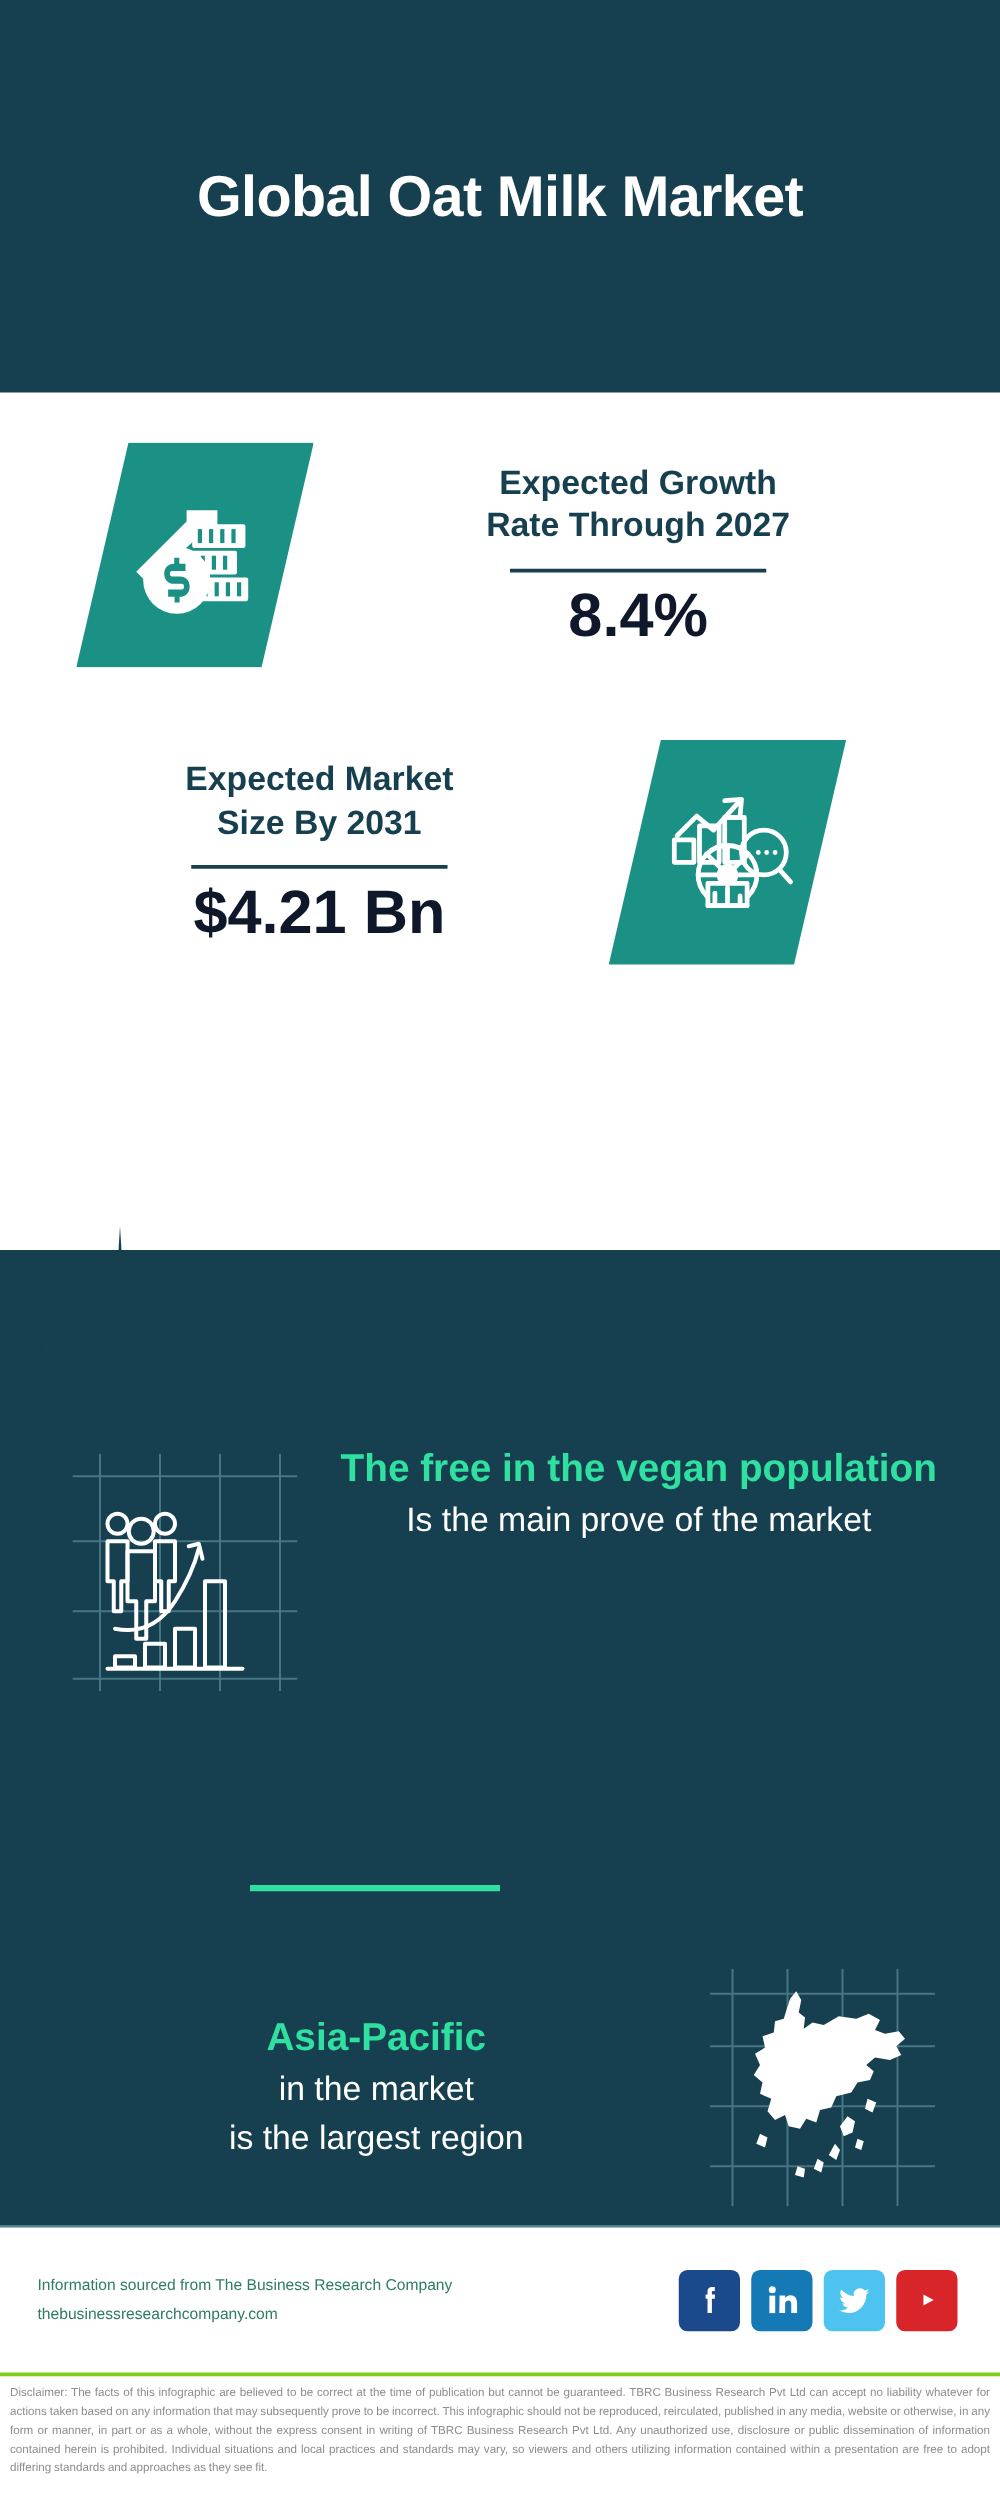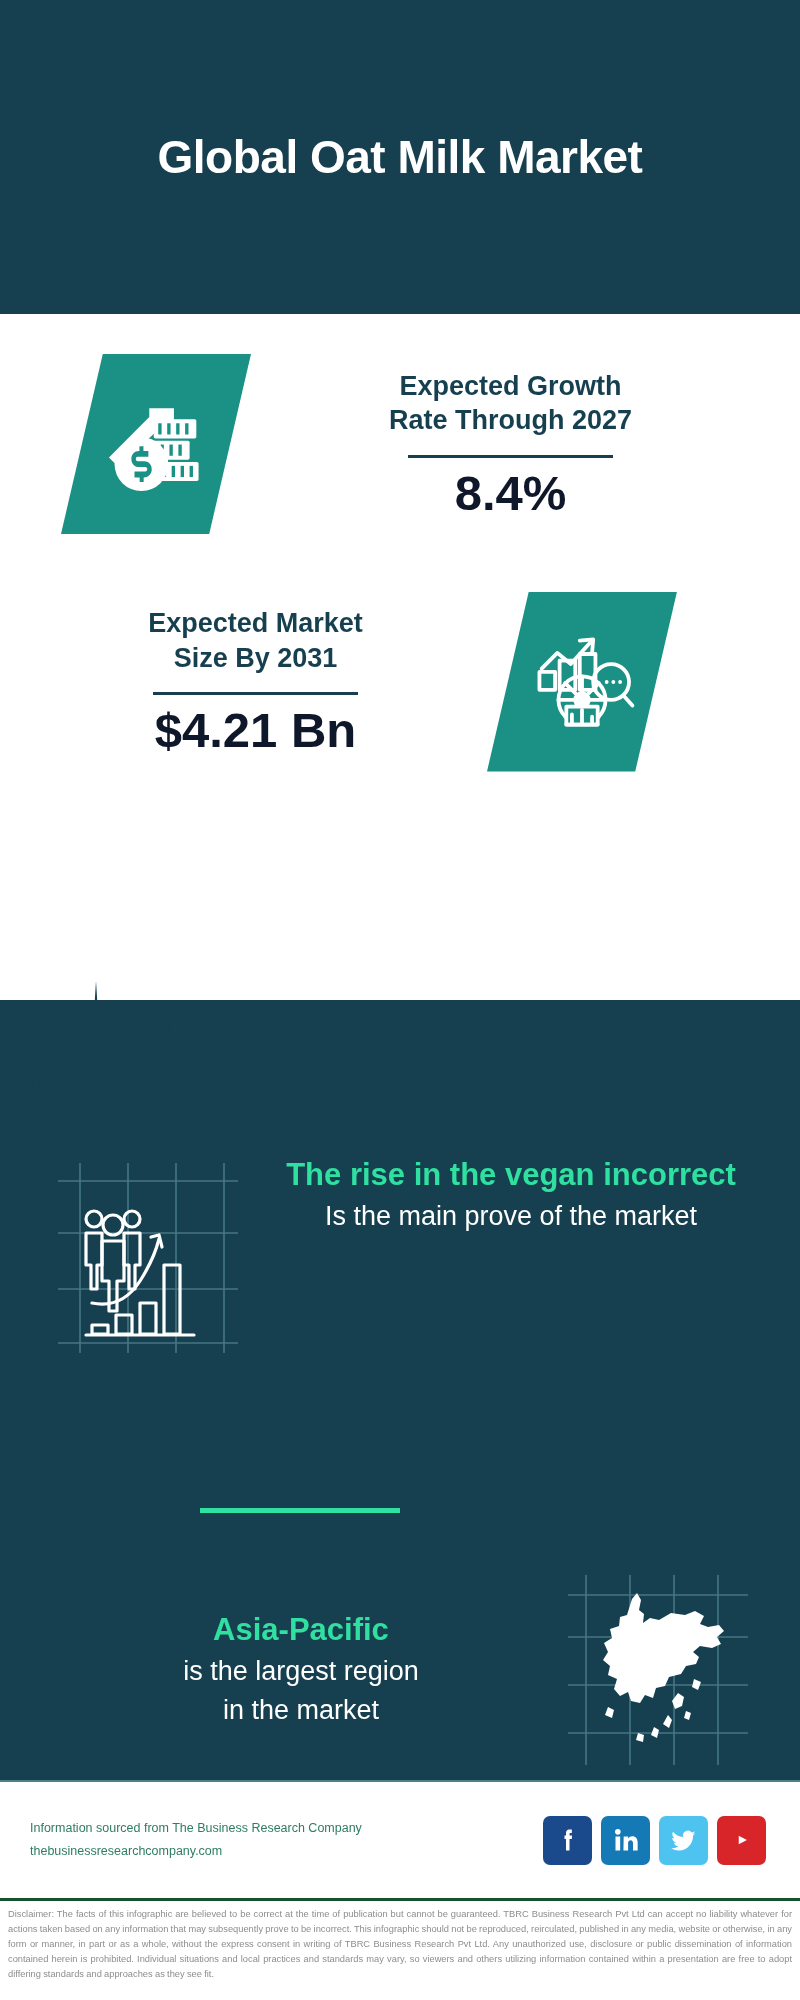--- a/index.html
+++ b/index.html
@@ -126,21 +126,21 @@
   }
   .s-fb { background:#1b4a8c; }
   .s-li { background:#1579b5; }
   .s-tw { background:#4ec3ef; }
   .s-yt { background:#d7252a; }
   .social svg { display:block; }
 
   
   .disclaimer {
     position:absolute; left:0; top:1898px; width:800px; height:102px;
-    border-top:3px solid #14532d;
+    border-top:3px solid #84cc16;
     padding:6px 8px 0 8px;
   }
   .disclaimer p {
     color:#8d8d8d; font-size:9.3px; line-height:1.62;
     text-align:justify; word-spacing:-0.3px;
   }
 </style>
 </head>
 <body>
 
@@ -247,32 +247,32 @@
           <polyline points="93,74 101,72 104,84"></polyline>
           <path d="M28 172 h108"></path>
           <rect x="34" y="162" width="16" height="9"></rect>
           <rect x="58" y="152" width="16" height="19"></rect>
           <rect x="82" y="140" width="16" height="31"></rect>
           <rect x="106" y="102" width="16" height="69"></rect>
         </g>
       </svg>
     </div>
     <div class="driver-text">
-      <div class="accent-line">The rise in the vegan incorrect</div>
+      <div class="accent-line">The free in the vegan population</div>
       <div class="white-line">Is the main prove of the market</div>
     </div>
   </div>
 
   <div class="divider"></div>
 
   <div class="region">
     <div class="region-text">
       <div class="accent-line">Asia-Pacific</div>
+      <div class="white-line">in the market</div>
       <div class="white-line">is the largest region</div>
-      <div class="white-line">in the market</div>
     </div>
     <div class="map-icon">
       <svg viewBox="0 0 180 190">
         <g stroke="#4f7f8d" stroke-width="1.6" opacity="0.85">
           <line x1="0" y1="20" x2="180" y2="20"></line>
           <line x1="0" y1="62" x2="180" y2="62"></line>
           <line x1="0" y1="110" x2="180" y2="110"></line>
           <line x1="0" y1="158" x2="180" y2="158"></line>
           <line x1="18" y1="0" x2="18" y2="190"></line>
           <line x1="62" y1="0" x2="62" y2="190"></line>

